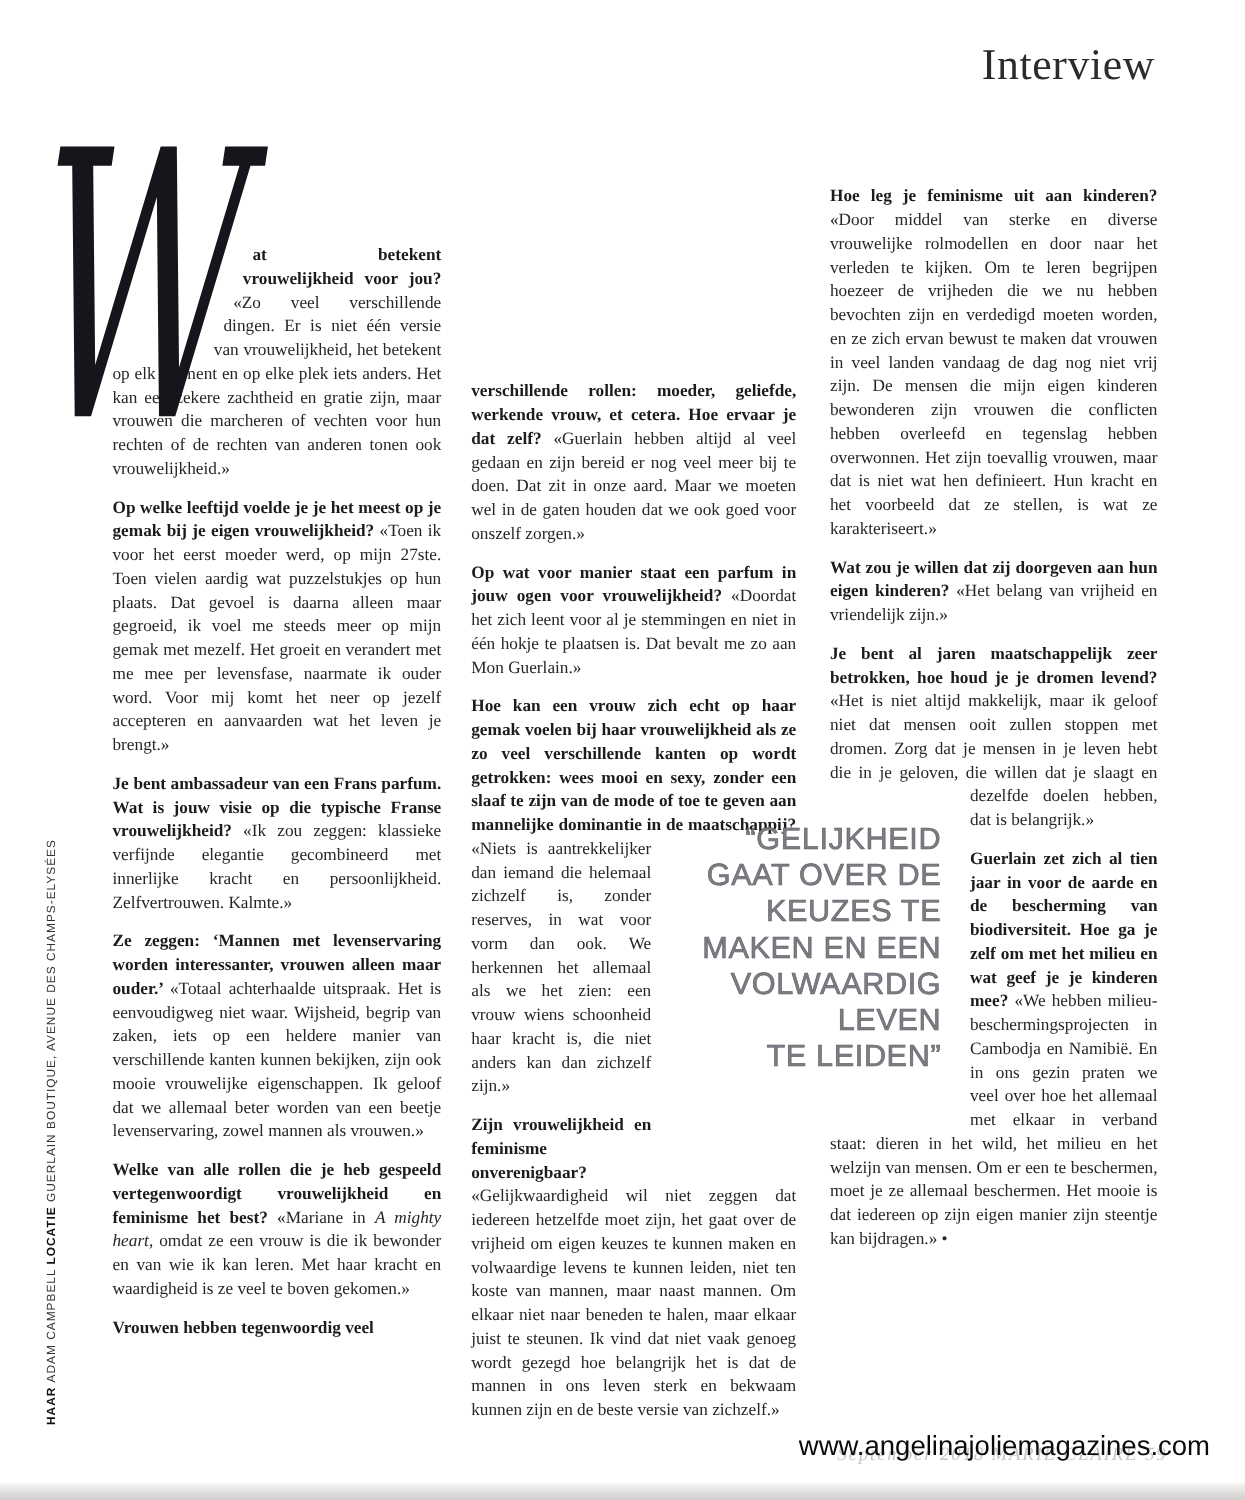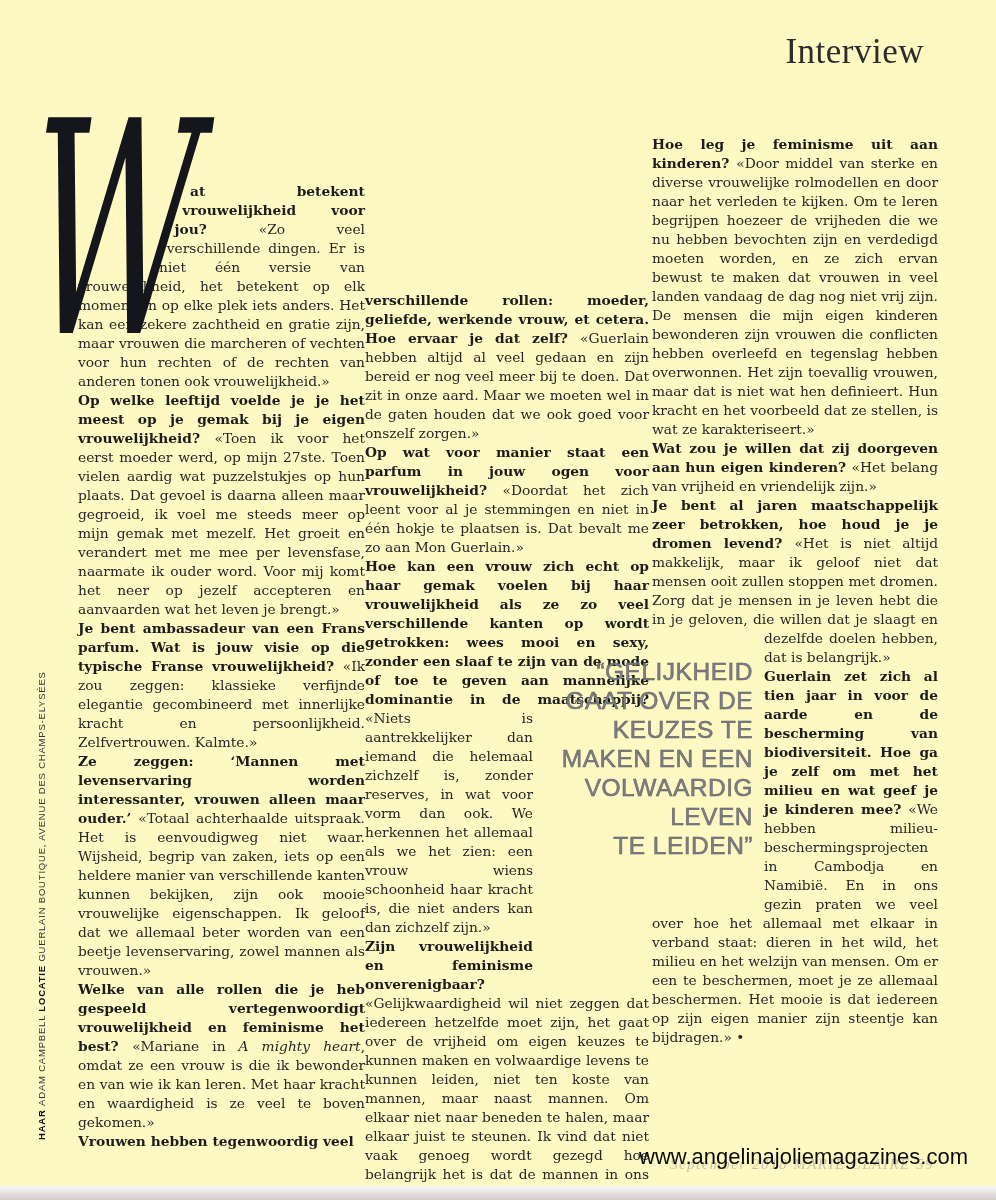--- a/index.html
+++ b/index.html
@@ -1,25 +1,25 @@
 <!DOCTYPE html>
 <html lang="nl"><head>
 <meta charset="utf-8">
 <style>
   html,body{margin:0;padding:0;background:#e8e8e6;}
-  .page{position:relative;width:996px;height:1200px;background:#fef9c3;overflow:hidden;
+  .page{position:relative;width:996px;height:1200px;background:#ffffff;overflow:hidden;
         font-family:"DejaVu Serif", serif;color:#262626;}
 
   
   .headline{position:absolute;top:32px;right:72px;font-family:"Liberation Serif", serif;
             font-size:35px;letter-spacing:0.5px;color:#2c2c2c;}
 
   
   .col{position:absolute;font-size:13.8px;line-height:19px;text-align:justify;}
-  .col p{margin:0;}
+  .col p{margin:12px;font-family:Liberation Serif, serif;}
   .col b{font-weight:bold;color:#1c1c1c;}
   .col-1{left:78px;top:182px;width:287px;}
   .col-2{left:365px;top:291px;width:284px;}
   .col-3{left:652px;top:135px;width:286px;}
 
   
   .dropcap{position:absolute;left:36px;top:116px;font-family:"DejaVu Serif", serif;
            font-style:italic;font-size:296px;line-height:0.78;color:#15151c;
            transform:scaleX(0.55) skewX(-4deg);transform-origin:top left;z-index:1;}
   .dc-spacer{float:left;width:112px;height:77px;

